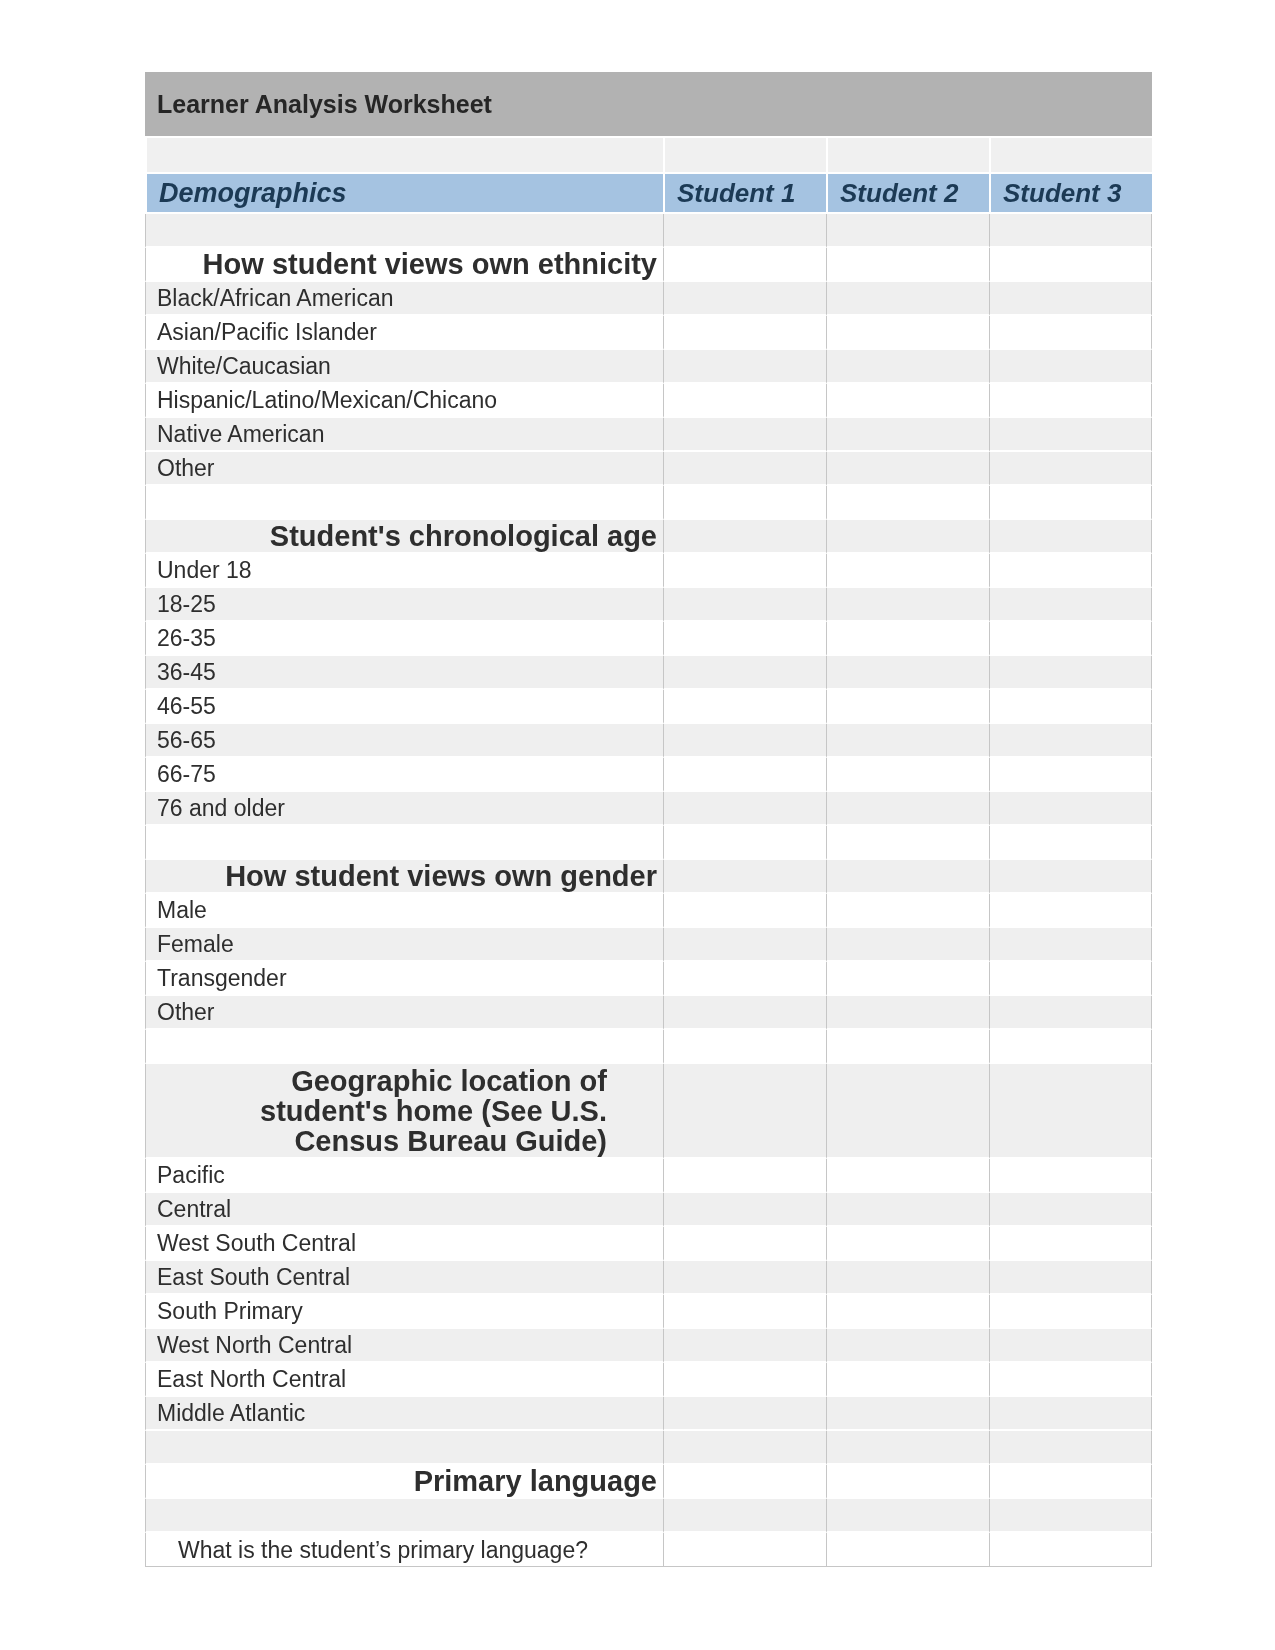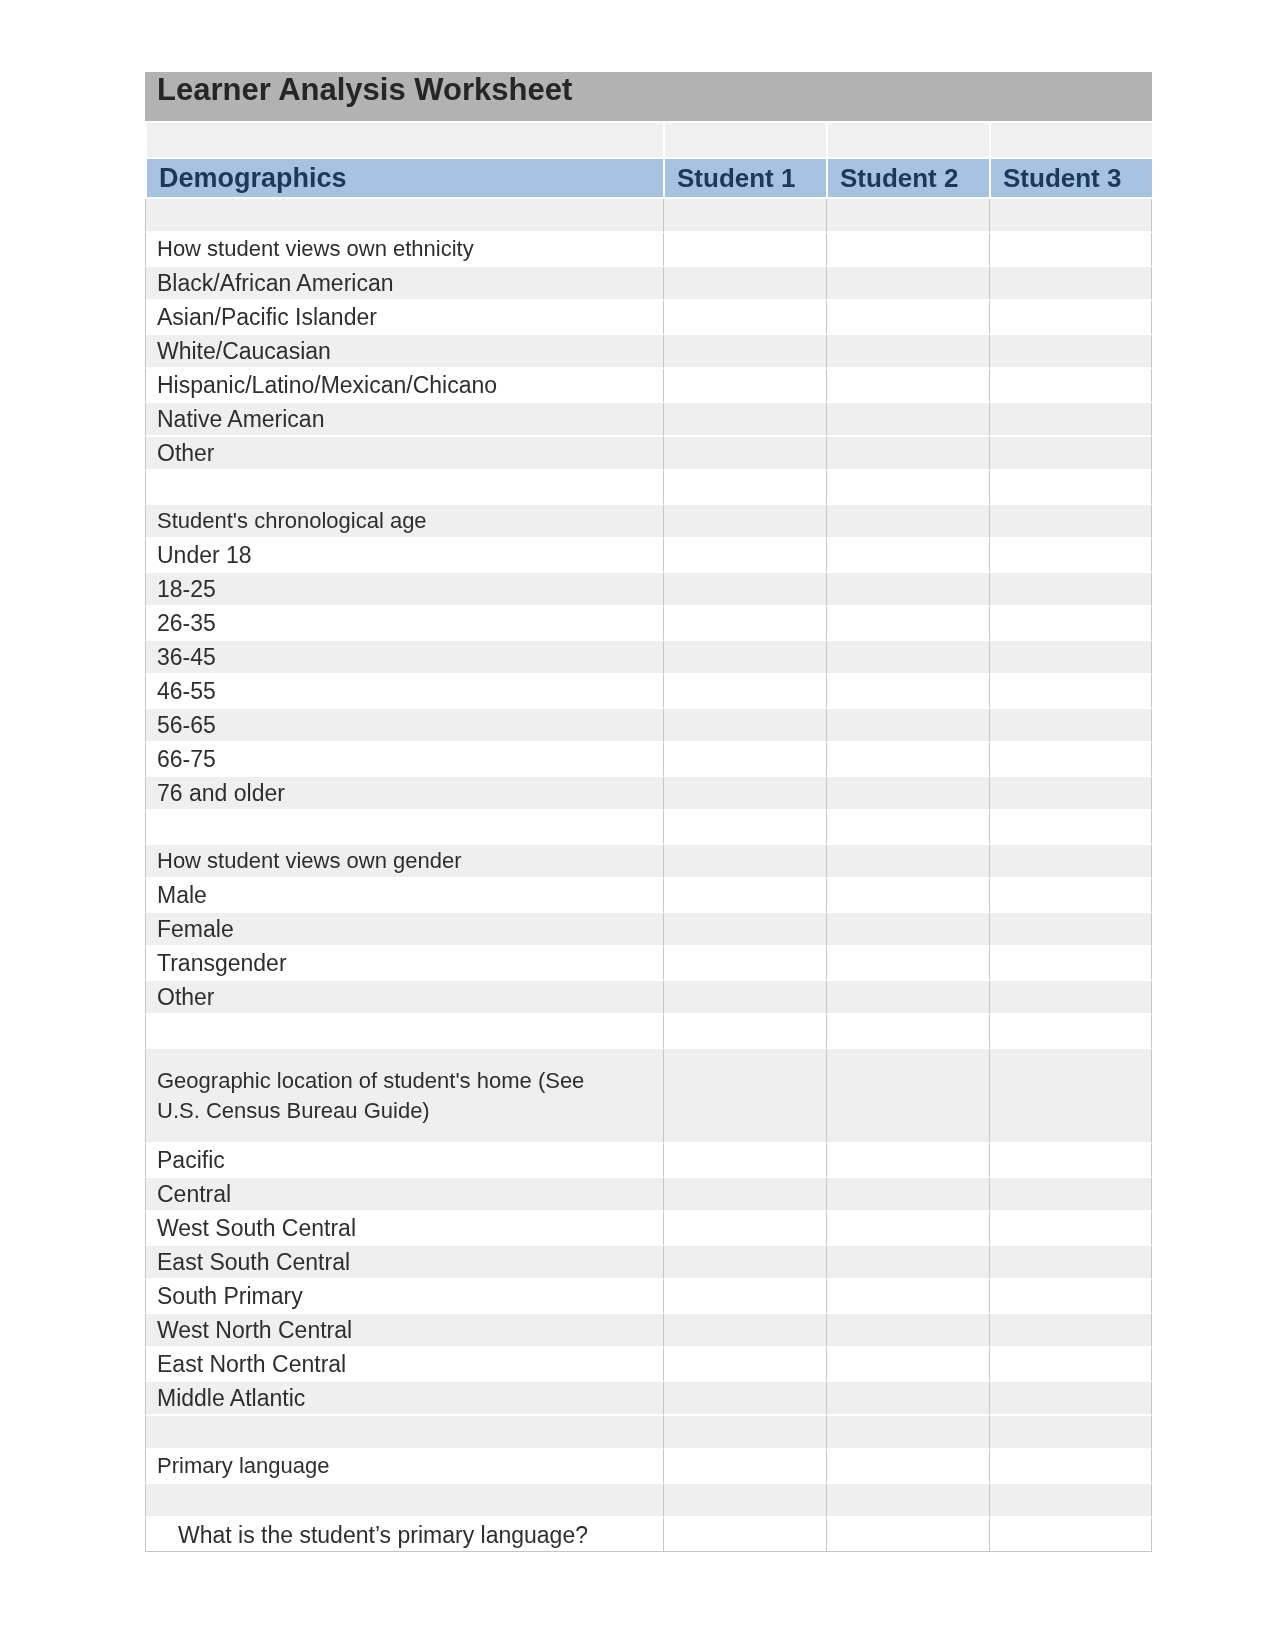--- a/index.html
+++ b/index.html
@@ -21,65 +21,66 @@
     top: 72px;
     width: 1007px;
     border-collapse: separate;
     border-spacing: 0;
     table-layout: fixed;
   }
   td { box-sizing: border-box; overflow: hidden; }
 
   
   tr.title-row td {
-    height: 38px;
+    height: 66px;
     background: var(--title-bar-bg, #b2b2b2);
     color: var(--title-text, #262626);
-    font-size: 31px;
+    font-size: 25px;
     font-weight: bold;
-    padding: 0 0 13px 12px;
+    padding: 0 0 0 12px;
     vertical-align: middle;
     border-bottom: 2px solid #ffffff;
   }
   
   tr.gap-row td {
     height: 36px;
     background: #f0f0f0;
     border-left: 2px solid #ffffff;
     border-bottom: 2px solid #ffffff;
   }
   
   tr.head-row td {
     height: 40px;
     background: var(--header-bg, #a5c3e1);
     color: var(--header-text, #1c3a55);
     font-weight: bold;
     vertical-align: middle;
     padding: 0 0 0 12px;
     border-left: 2px solid #ffffff;
     border-bottom: 2px solid #ffffff;
+    font-style: italic;
   }
   tr.head-row td.demo { font-size: 27px; }
   tr.head-row td.stud { font-size: 26px; }
 
   
   tbody.rows td {
     height: 34px;
     vertical-align: middle;
     padding: 0 6px 0 11px;
     font-size: 23px;
     color: var(--body-text, #2e2e2e);
     border-left: 1px solid var(--grid-line, #c6c6c6);
     border-bottom: 2px solid #ffffff;
   }
   tbody.rows td:last-child { border-right: 1px solid var(--grid-line, #c6c6c6); }
   tbody.rows tr:last-child td { border-bottom: 1px solid var(--grid-line, #c6c6c6); padding-left: 32px; }
   tbody.rows tr.gray td  { background: var(--stripe-gray, #efefef); }
   tbody.rows tr.white td { background: #ffffff; }
-  tbody.rows tr.section td.lblcell { font-weight: normal; font-size: 22px; }
+  tbody.rows tr.section td.lblcell { font-weight: bold; font-size: 29px; text-align: right; }
   tbody.rows tr.tall td { height: 95px; }
   tbody.rows .lbl { display: block; line-height: 30px; }
   tbody.rows tr.tall .lbl { max-width: 450px; }
 </style>
 </head>
 <body>
 
 <div class="page">
   <table class="worksheet">
     <colgroup>

